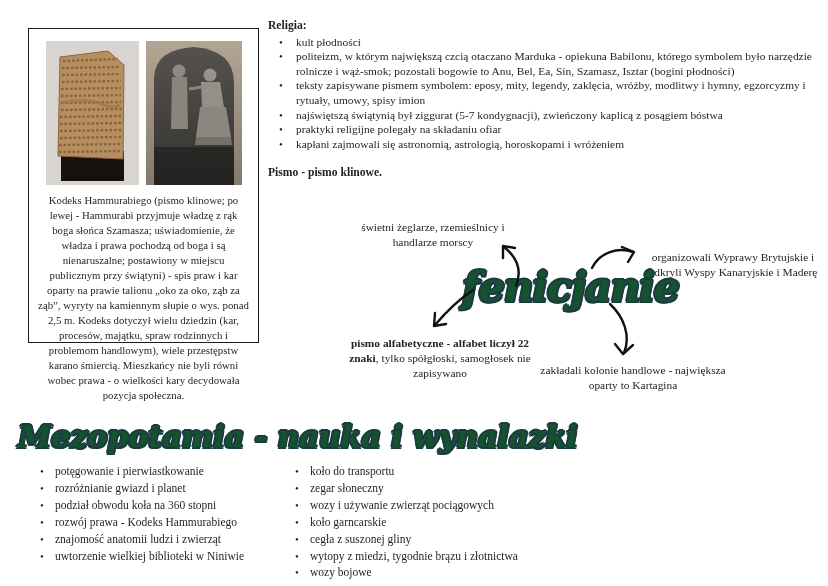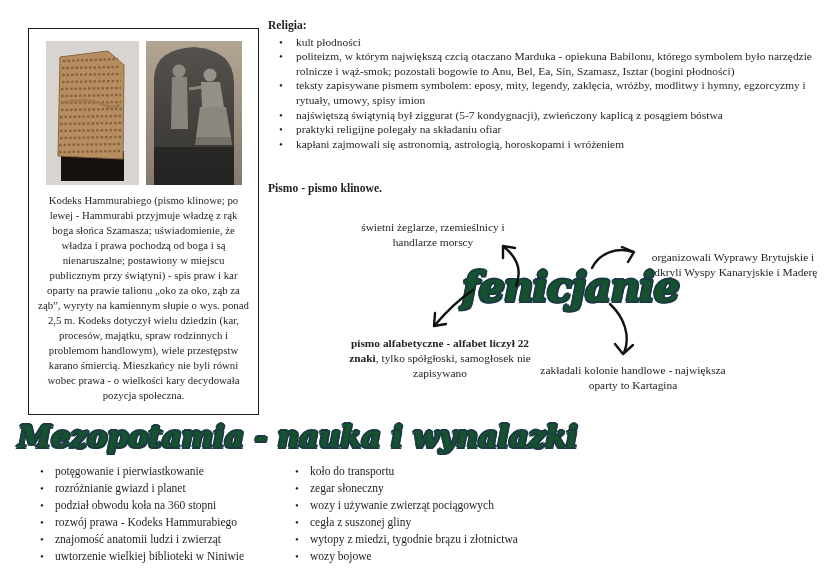--- a/index.html
+++ b/index.html
@@ -9,21 +9,21 @@
     width: 828px; height: 586px;
     background: #ffffff;
     font-family: "Liberation Serif", serif;
     color: #1f1f1f;
     overflow: hidden;
   }
 
   
   .left-box {
     position: absolute; left: 28px; top: 28px;
-    width: 231px; height: 387px;
+    width: 231px; height: 315px;
     border: 1.5px solid #1c1c1c;
     background: #fff;
   }
   .photos {
     display: flex; justify-content: center; gap: 7px;
     margin-top: 12px;
   }
   .photo { display: block; }
   .caption {
     margin-top: 8px;
@@ -42,21 +42,21 @@
   ul.dots { list-style: none; }
   ul.dots li {
     position: relative;
     padding-left: 28px;
   }
   ul.dots li::before {
     content: "•";
     position: absolute; left: 11px; top: 0;
     font-size: 11px;
   }
-  .pismo { font-weight: bold; margin-top: 31px; font-size: 11.6px; }
+  .pismo { font-weight: bold; margin-top: 15px; font-size: 11.6px; }
 
   
   .mm-node {
     position: absolute;
     font-size: 11.4px; line-height: 14.8px;
     text-align: center;
     color: #242424;
   }
   .mm-node .b { font-weight: bold; }
   .script {
@@ -197,19 +197,20 @@
         <li>znajomość anatomii ludzi i zwierząt</li>
         <li>uwtorzenie wielkiej biblioteki w Niniwie</li>
       </ul>
   </div>
   <div class="col-list col-right">
     <ul class="dots">
 
     <li>koło do transportu</li>
         <li>zegar słoneczny</li>
         <li>wozy i używanie zwierząt pociągowych</li>
+        <li>koło garncarskie</li>
         <li>cegła z suszonej gliny</li>
         <li>wytopy z miedzi, tygodnie brązu i złotnictwa</li>
         <li>wozy bojowe</li>
       </ul>
   </div>
 
 </div>
 
 </body></html>

